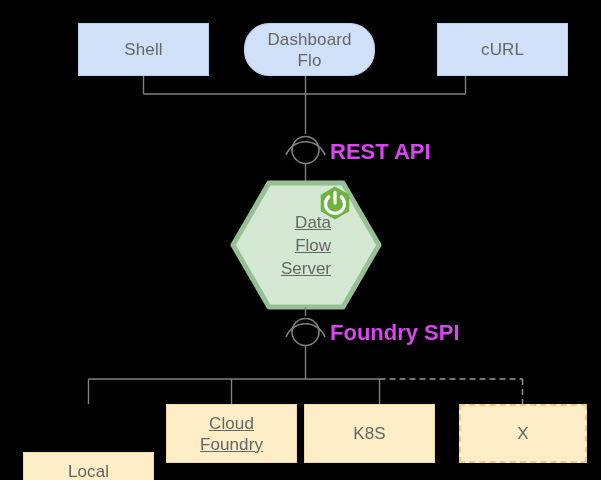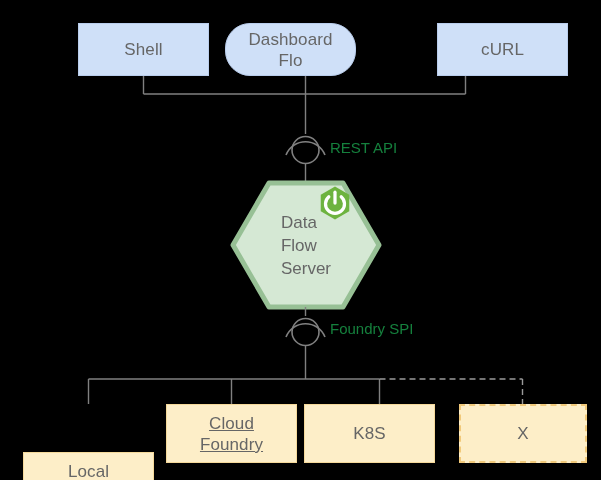--- a/index.html
+++ b/index.html
@@ -59,38 +59,40 @@
     height: 124px;
   }
   .hex-label {
     position: absolute;
     left: 0; top: 0;
     width: 146px;
     height: 124px;
     display: flex;
     align-items: center;
     justify-content: center;
-    text-align: left;
+    text-align: right;
     color: #666666;
     font-size: 17px;
     line-height: 23px;
     white-space: pre-line;
+    text-decoration: underline;
   }
   .springboot-logo {
     position: absolute;
     left: 83px;
     top: 2px;
     width: 38px;
     height: 38px;
   }
   .iface-label {
     position: absolute;
-    color: #15803d;
-    font-size: 15px;
+    color: #d946ef;
+    font-size: 22px;
     white-space: nowrap;
+    font-weight: bold;
   }
   #rest-api-label { left: 330px; top: 139px; }
   #deployer-spi-label { left: 330px; top: 320px; }
 </style>
 </head>
 <body>
 
 <svg id="canvas" viewBox="0 0 601 480">
 
   <g stroke="#808080" stroke-width="1.4" fill="none">
@@ -126,21 +128,21 @@
   <g stroke="#9a9a9a" stroke-width="1.4" fill="none" stroke-dasharray="6 4">
     <line x1="379.5" y1="379" x2="522.5" y2="379"></line>
     <line x1="522.5" y1="379" x2="522.5" y2="404"></line>
   </g>
 </svg>
 
 <div class="node client-box" style="left:78px;">
   <span>Shell</span>
 </div>
 
-<div class="node client-box" style="left:225px;border-radius:25px;">
+<div class="node client-box" style="left:244px;border-radius:25px;">
   <span>Dashboard
 Flo</span>
 </div>
 
 <div class="node client-box" style="left:400px;margin-left:37px;">
   <span>cURL</span>
 </div>
 
 <div class="iface-label" id="rest-api-label">REST API</div>
 

